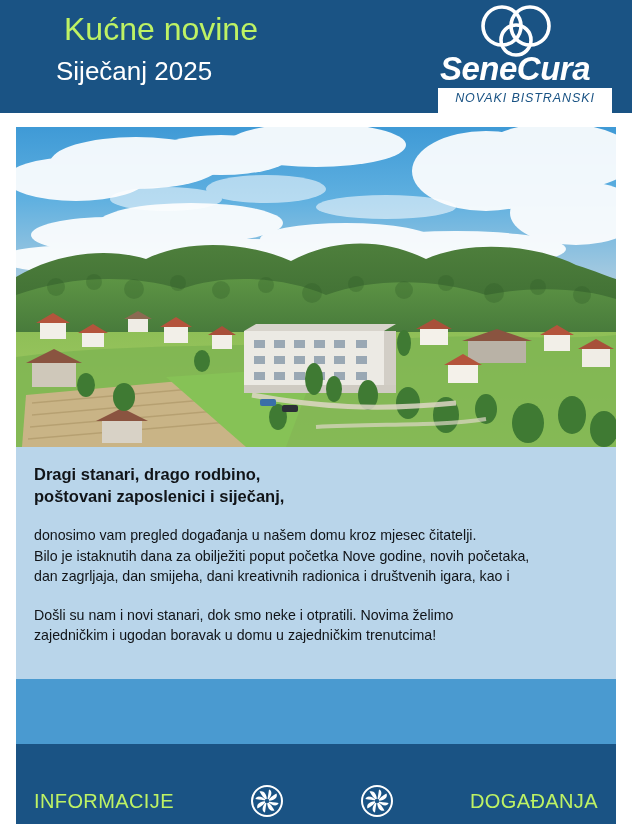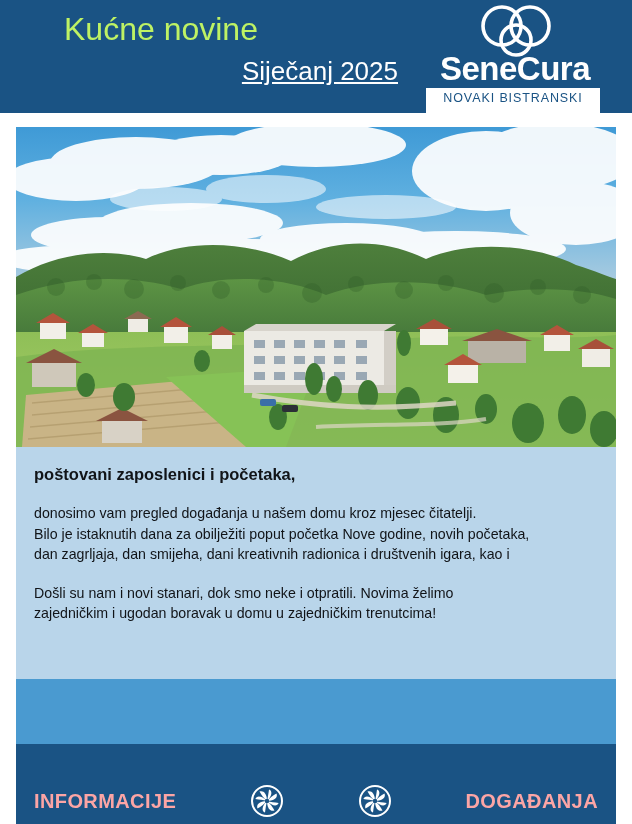--- a/index.html
+++ b/index.html
@@ -19,37 +19,37 @@
   }
   .masthead{
     position:absolute;left:38px;top:4px;width:360px;
   }
   .masthead-title{
     color:#bef264;font-size:32px;line-height:50px;font-weight:400;
     letter-spacing:0px;white-space:nowrap;margin-left:26px;
   }
   .masthead-sub{
     color:#ffffff;font-size:26px;line-height:34px;font-weight:400;
-    text-align:right;white-space:nowrap;padding-left:18px;text-decoration:underline;
+    text-align:left;white-space:nowrap;padding-left:18px;
   }
 
   
   .logo{
-    position:absolute;right:22px;top:4px;width:190px;height:104px;
+    position:absolute;right:22px;top:4px;width:190px;height:104px;font-style:italic;
   }
   .logo-mark{
     position:absolute;left:54px;top:0px;width:84px;height:54px;
   }
   .logo-word{
     position:absolute;left:0;top:48px;width:190px;height:34px;
     color:#ffffff;font-size:33px;line-height:34px;font-weight:700;
     text-align:center;letter-spacing:-0.5px;white-space:nowrap;
   }
   .logo-band{
-    position:absolute;left:6px;top:84px;width:174px;height:28px;
+    position:absolute;left:18px;top:84px;width:174px;height:28px;
     background:#ffffff;
     color:#1a5384;font-size:12.5px;line-height:20px;font-weight:400;
     text-align:center;letter-spacing:0.9px;white-space:nowrap;
   }
 
   
   .photo{
     position:absolute;left:16px;top:127px;width:600px;height:320px;
     overflow:hidden;
   }
@@ -82,21 +82,21 @@
   .footer{
     position:absolute;left:16px;top:744px;width:600px;height:80px;
     background:#1a5384;
     display:flex;align-items:center;justify-content:center;
   }
   .footer-inner{
     display:flex;align-items:center;justify-content:space-between;
     width:564px;padding-top:34px;box-sizing:border-box;
   }
   .footer-link{
-    color:#fca5a5;font-size:20px;line-height:24px;font-weight:700;
+    color:#bef264;font-size:20px;line-height:24px;font-weight:400;
     letter-spacing:0.4px;white-space:nowrap;
   }
   .footer-sep{width:34px;height:34px;flex:0 0 auto;}
   .footer-sep svg{display:block;width:34px;height:34px;}
 </style>
 </head>
 <body>
 
 <div class="page">
 
@@ -276,21 +276,22 @@
       <path d="M236 268 C 300 280, 360 284, 440 276" stroke="#ddd6c4" stroke-width="5" fill="none" opacity="0.85"></path>
       <path d="M300 300 C 360 296, 420 300, 470 292" stroke="#ded7c6" stroke-width="4" fill="none" opacity="0.7"></path>
 
       <rect x="244" y="272" width="16" height="7" rx="2" fill="#3a6fa8"></rect>
       <rect x="266" y="278" width="16" height="7" rx="2" fill="#2b2f36"></rect>
     </svg>
   </div>
 
   <div class="intro">
     <div class="intro-heading">
-      <div>poštovani zaposlenici i početaka,</div>
+      <div>Dragi stanari, drago rodbino,</div>
+      <div>poštovani zaposlenici i siječanj,</div>
     </div>
     <div class="intro-body">
       <p>
         <span>donosimo vam pregled događanja u našem domu kroz mjesec čitatelji.</span><br>
         <span>Bilo je istaknutih dana za obilježiti poput početka Nove godine, novih početaka,</span><br>
         <span>dan zagrljaja, dan smijeha, dani kreativnih radionica i društvenih igara, kao i</span><br>
       </p>
       <div class="gap"></div>
       <p>
         <span>Došli su nam i novi stanari, dok smo neke i otpratili. Novima želimo</span><br>

